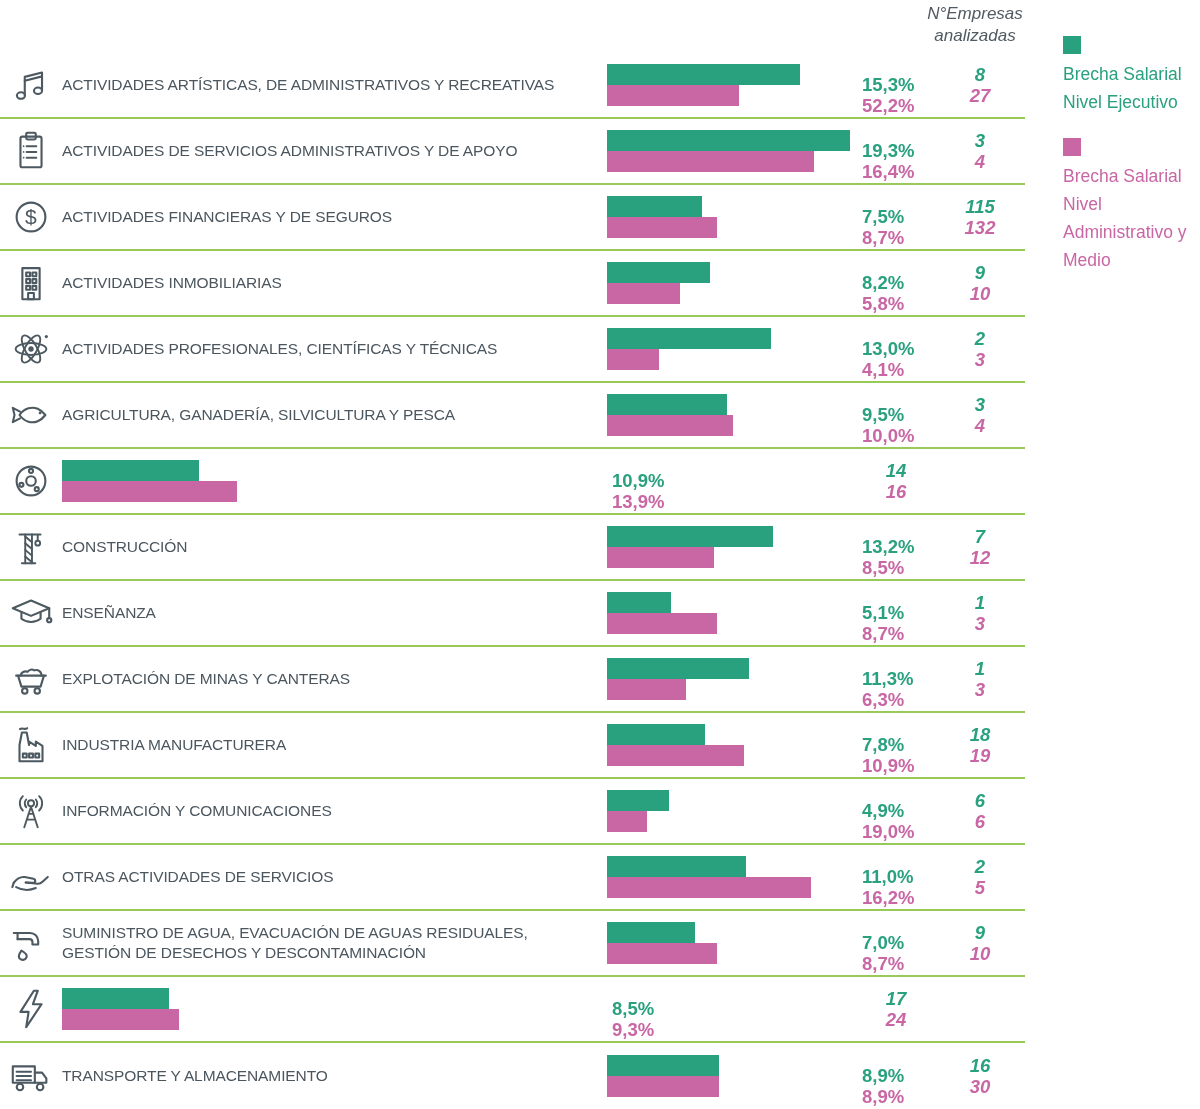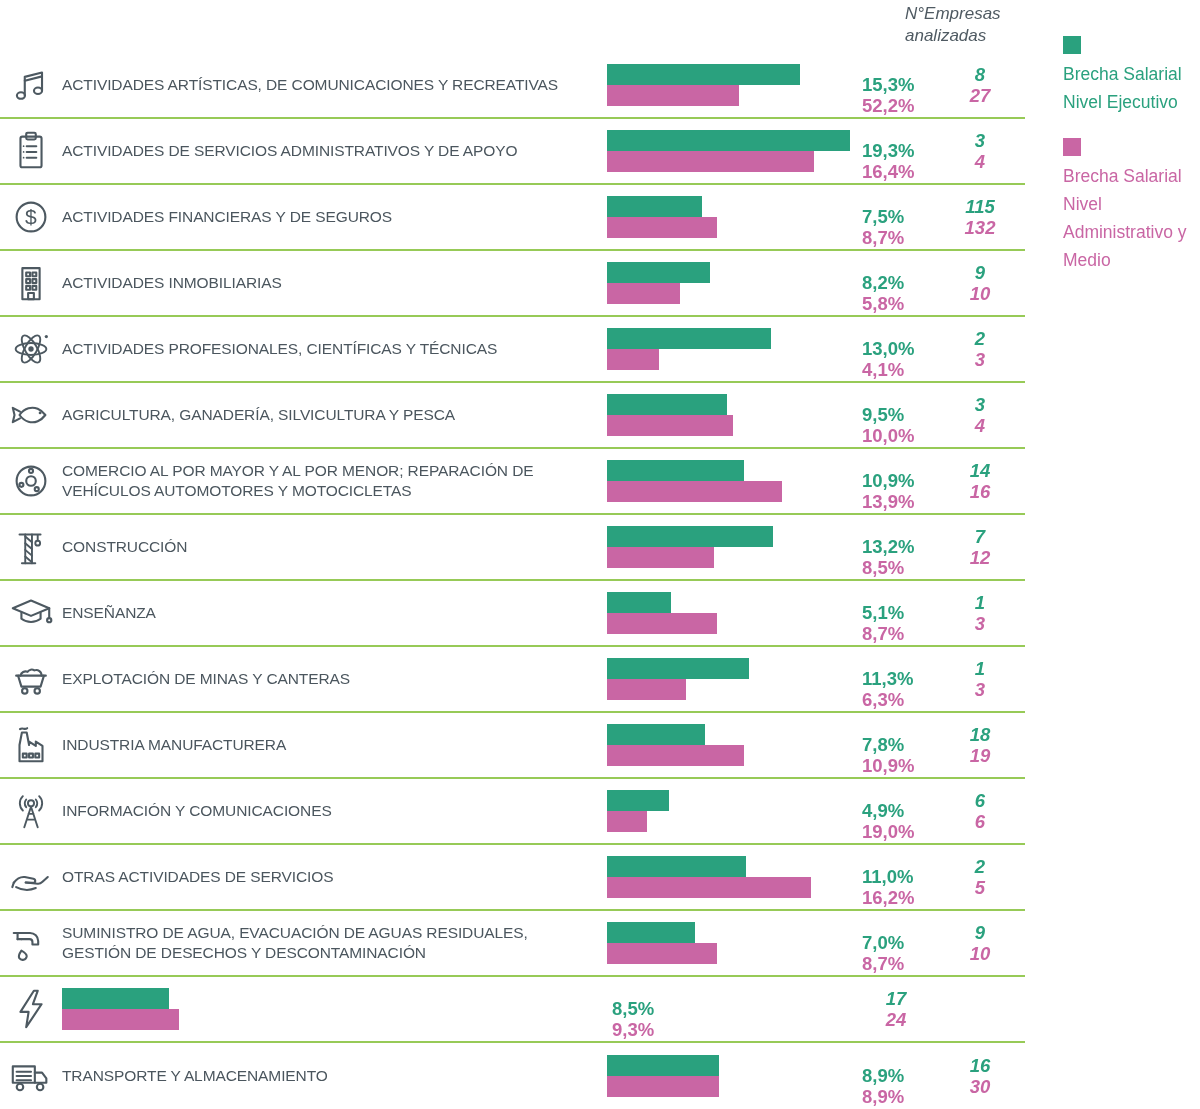--- a/index.html
+++ b/index.html
@@ -18,21 +18,21 @@
     position:relative;
     overflow:hidden;
   }
   .page{width:1200px;height:1109px;position:relative;}
   .main{
     position:absolute;left:0;top:0;width:1025px;
     padding-top:53px;
   }
   .companies-header{
     position:absolute;top:3px;left:905px;width:140px;
-    font-style:italic;font-size:17px;
+    text-align:center;font-style:italic;font-size:17px;
     color:var(--header);line-height:22px;white-space:nowrap;
   }
   .row{
     display:grid;
     grid-template-columns:62px 545px 250px 78px 90px;
     align-items:center;
     height:66px;
     border-bottom:2px solid var(--divider);
   }
   #rows .row:last-child{border-bottom:none;}
@@ -82,21 +82,21 @@
         <div class="row">
     <div class="cell icon-cell">
             <svg viewBox="0 0 48 48" fill="none" stroke="currentColor" stroke-width="2.2" stroke-linecap="round" stroke-linejoin="round">
     <path d="M17.5 35V15.5l18-4.5V30"></path>
               <path d="M17.5 19.5l18-4.5"></path>
     <ellipse cx="13.5" cy="35" rx="4.2" ry="3.4"></ellipse>
               <ellipse cx="31.3" cy="30" rx="4.2" ry="3.4"></ellipse>
   </svg>
           </div>
     <div class="cell label-cell">
-      <span class="sector-label">ACTIVIDADES ARTÍSTICAS, DE COMUNICACIONES Y RECREATIVAS</span>
+      <span class="sector-label">ACTIVIDADES ARTÍSTICAS, DE ADMINISTRATIVOS Y RECREATIVAS</span>
     </div>
     <div class="cell bars-cell">
       <div class="bar bar-exec" style="width: 192.78px; background: rgb(42, 161, 126);"></div>
       <div class="bar bar-admin" style="width: 132.3px; background: rgb(201, 102, 164);"></div>
     </div>
     <div class="cell pct-cell">
       <div class="pct pct-exec">15,3%</div>
       <div class="pct pct-admin">52,2%</div>
     </div>
     <div class="cell n-cell">
@@ -236,23 +236,20 @@
         <div class="row">
     <div class="cell icon-cell">
             <svg viewBox="0 0 48 48" fill="none" stroke="currentColor" stroke-width="2.2">
     <circle cx="24" cy="24" r="15"></circle>
               <circle cx="24" cy="24" r="5"></circle>
     <circle cx="24" cy="13.5" r="2.1"></circle>
               <circle cx="14" cy="28" r="2.1"></circle>
               <circle cx="30" cy="32.5" r="2.1"></circle>
   </svg>
           </div>
-    <div class="cell label-cell">
-      <span class="sector-label">COMERCIO AL POR MAYOR Y AL POR MENOR; REPARACIÓN DE VEHÍCULOS AUTOMOTORES Y MOTOCICLETAS</span>
-    </div>
     <div class="cell bars-cell">
       <div class="bar bar-exec" style="width: 137.34px; background: rgb(42, 161, 126);"></div>
       <div class="bar bar-admin" style="width: 175.14px; background: rgb(201, 102, 164);"></div>
     </div>
     <div class="cell pct-cell">
       <div class="pct pct-exec">10,9%</div>
       <div class="pct pct-admin">13,9%</div>
     </div>
     <div class="cell n-cell">
       <div class="n n-exec">14</div>

